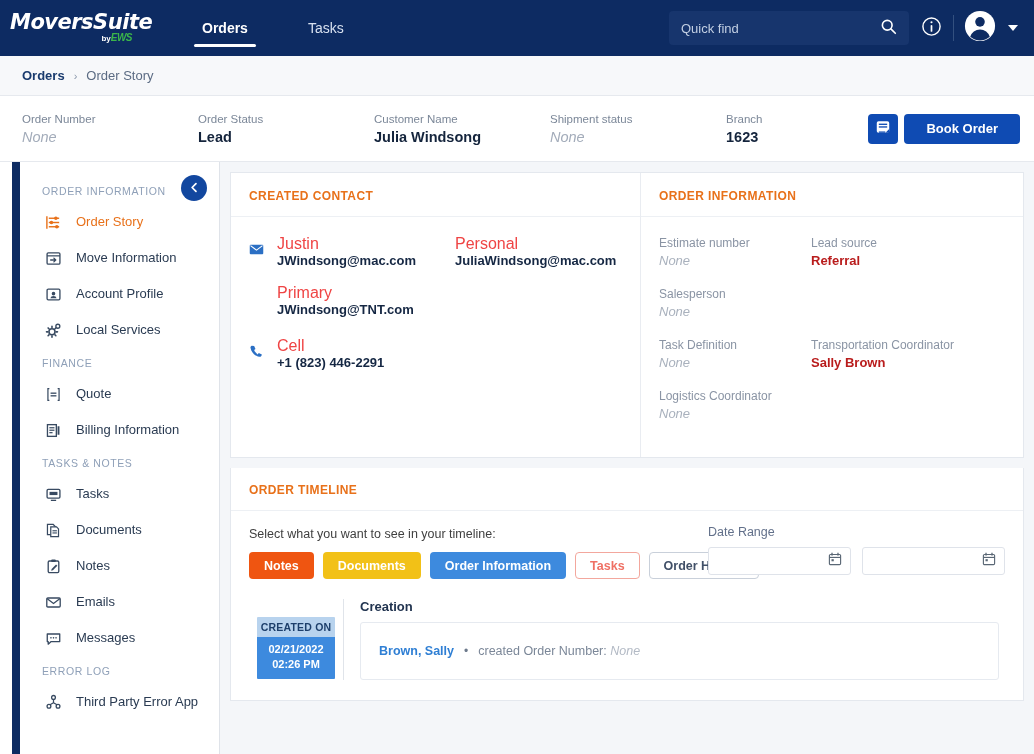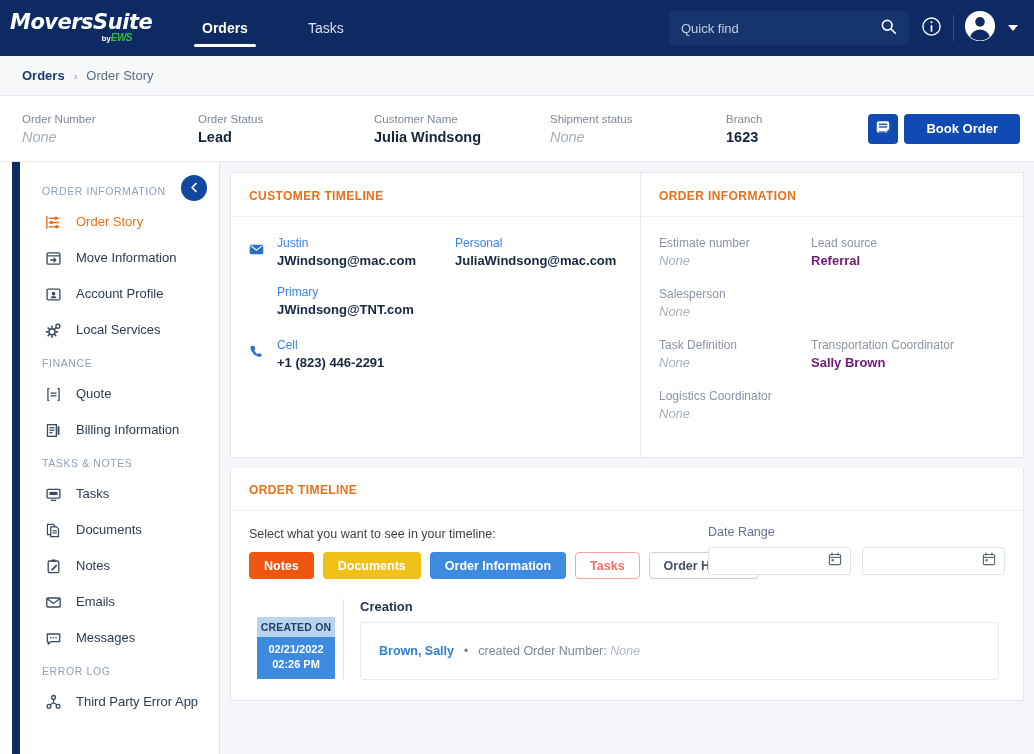--- a/index.html
+++ b/index.html
@@ -132,26 +132,26 @@
   .panel-title {
     font-size: 12px; font-weight: bold; color: #e8711a; letter-spacing: 0.4px;
     padding: 16px 0 13px 18px; border-bottom: 1px solid #edf0f4;
   }
   .panel-body { padding: 18px 18px 18px 18px; }
   .cc-row { display: flex; align-items: flex-start; gap: 12px; margin-bottom: 4px; }
   .cc-ico { width: 16px; padding-top: 7px; flex: none; }
   .cc-cols { display: flex; flex: 1; }
   .cc-col { width: 178px; }
   .cc-block { margin-bottom: 14px; }
-  .cc-label { font-size: 12px; color: #3b82f6; line-height: 17px; }
+  .cc-label { font-size: 16px; color: #ef4444; line-height: 17px; }
   .cc-value { font-size: 13px; color: #152743; font-weight: bold; line-height: 18px; }
   .oi-grid { display: flex; flex-wrap: wrap; }
   .oi-cell { width: 152px; margin-bottom: 16px; }
   .oi-label { font-size: 12px; color: #8a94a4; line-height: 17px; }
-  .oi-value { font-size: 13px; color: #701a75; font-weight: bold; line-height: 18px; }
+  .oi-value { font-size: 13px; color: #b91c1c; font-weight: bold; line-height: 18px; }
   .oi-value.none, .cc-value.none { font-style: italic; font-weight: normal; color: #a9b1bd; }
 
   
   .timeline-card { background: #fff; border: 1px solid #e4e8ee; border-top: none; margin-top: 10px; }
   .tl-head {
     font-size: 12px; font-weight: bold; color: #e8711a; letter-spacing: 0.4px;
     padding: 15px 0 13px 18px; border-bottom: 1px solid #edf0f4;
   }
   .tl-body { padding: 16px 18px 0 18px; position: relative; }
   .tl-select-label { font-size: 12.5px; color: #404040; margin-bottom: 11px; }
@@ -466,21 +466,21 @@
         </span>
         <span class="sb-label">Third Party Error App</span>
       </div>
     </div>
 
     <div class="main">
 
       <div class="row-top">
 
         <div class="panel panel-cc">
-          <div class="panel-title">CUSTOMER TIMELINE</div>
+          <div class="panel-title">CREATED CONTACT</div>
           <div class="panel-body">
             <div class="cc-row">
               <div class="cc-ico">
                 <svg width="15" height="15" viewBox="0 0 16 16">
                   <rect x="0.8" y="3" width="14.4" height="10" rx="1" fill="#2b6fc4"></rect>
                   <path d="m1.6 3.9 6.4 4.8 6.4-4.8" stroke="#ffffff" stroke-width="1.2" fill="none"></path>
                 </svg>
               </div>
               <div class="cc-cols">
                 <div class="cc-col">

